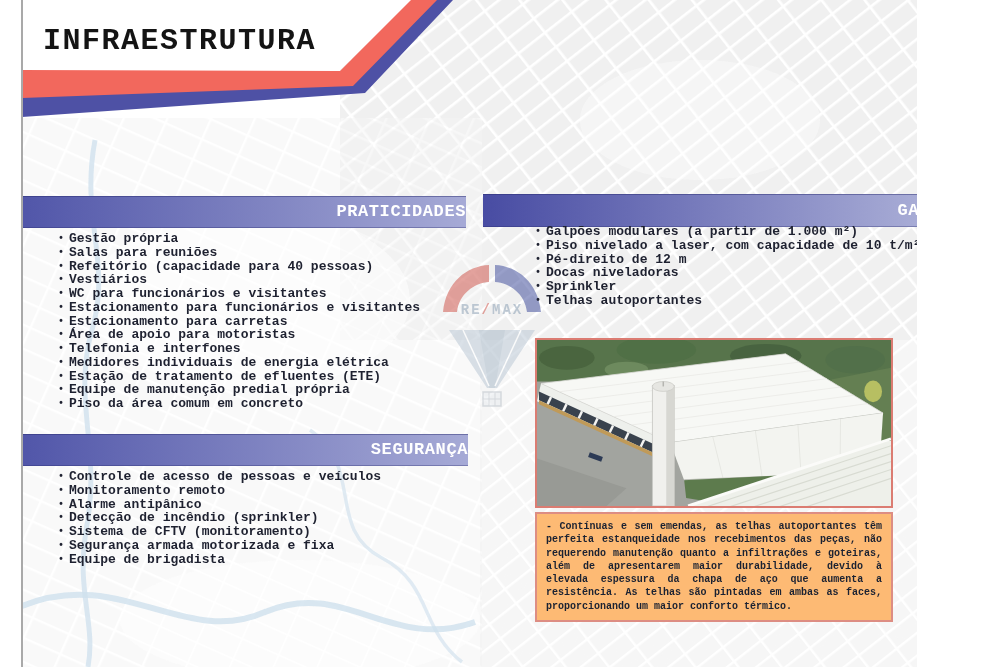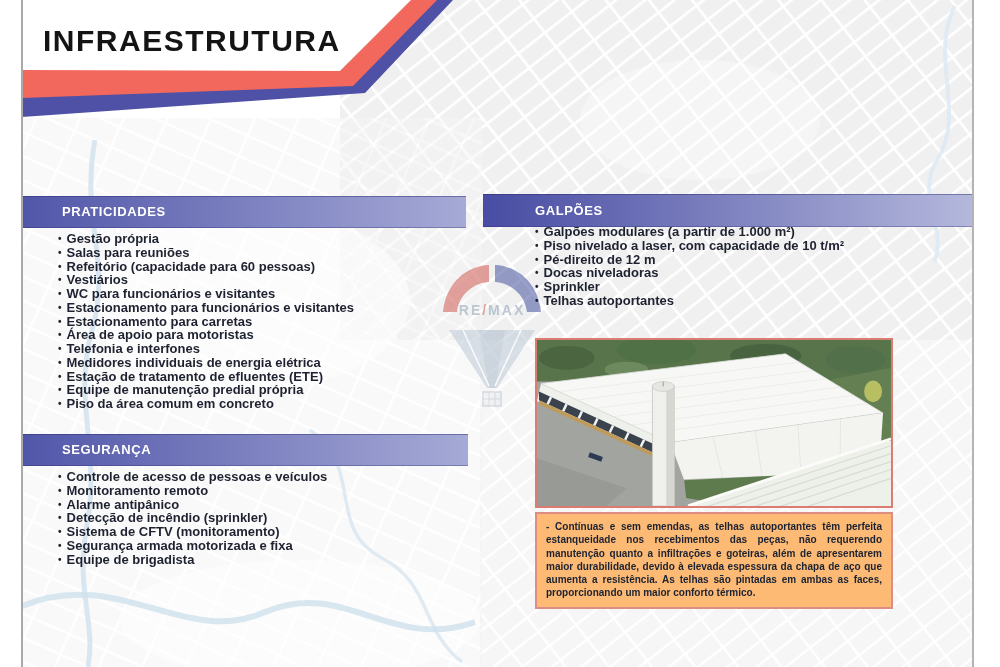--- a/index.html
+++ b/index.html
@@ -1,17 +1,17 @@
 <!DOCTYPE html>
 <html><head>
 <meta charset="utf-8">
 <style>
   html,body{margin:0;padding:0;background:#fff;}
-  .stage{position:relative;width:1000px;height:667px;overflow:hidden;background:#fff;
-         font-family:Liberation Sans, sans-serif;}
+  .stage{position:relative;width:888px;height:667px;overflow:hidden;background:#fff;
+         font-family:Liberation Mono, monospace;padding-left:29px;}
   .stage *{box-sizing:border-box;}
 
   .bg-svg{position:absolute;left:0;top:0;z-index:0;}
   .vline{position:absolute;top:0;width:2px;height:667px;background:#a9a9a9;z-index:6;}
   .vline.left{left:21px;}
   .vline.right{left:972px;background:#b4b4b4;}
 
   .ribbon-svg{position:absolute;left:0;top:0;z-index:2;}
 
   .page-title{position:absolute;left:43px;top:24px;z-index:3;
@@ -21,22 +21,22 @@
   .watermark{position:absolute;left:437px;top:262px;width:110px;height:150px;
     z-index:1;opacity:.55;}
   .wm-text{position:absolute;left:0;top:40px;width:100%;text-align:center;
     font-size:14px;font-weight:bold;letter-spacing:2px;color:#8ea2b6;}
   .wm-text .slash{color:#cf5a50;}
 
   .section-bar{position:absolute;height:32px;z-index:2;
     background:linear-gradient(to right,#5156a9,#a6aad6);
     border-top:1px solid rgba(40,43,110,.45);
     border-bottom:1px solid rgba(40,43,110,.35);
-    color:#fff;font-size:13px;font-weight:bold;letter-spacing:.6px;
-    line-height:30px;padding-left:40px;}
+    color:#fff;font-size:17px;font-weight:bold;letter-spacing:.6px;
+    line-height:30px;padding-left:40px;text-align:right;}
   .bar-prat{left:22px;top:196px;width:444px;}
   .bar-seg{left:22px;top:434px;width:446px;}
   .bar-gal{left:483px;top:194px;width:490px;height:33px;line-height:31px;
     padding-left:52px;background:linear-gradient(to right,#484ca3,#b4b8dc);}
 
   ul.blist{position:absolute;margin:0;padding:0;list-style:none;z-index:2;
     font-size:13px;font-weight:bold;color:#1e2130;line-height:12.75px;}
   ul.blist li{white-space:nowrap;}
   ul.blist li::before{content:"•";font-size:10px;margin-right:5px;position:relative;top:-1px;}
   .list-prat{left:58px;top:233px;width:405px;}
@@ -111,21 +111,21 @@
     <div class="wm-text"><span>RE</span><span class="slash">/</span><span>MAX</span></div>
   </div>
 
   <div class="section-bar bar-prat">PRATICIDADES</div>
   <div class="section-bar bar-seg">SEGURANÇA</div>
   <div class="section-bar bar-gal">GALPÕES</div>
 
   <ul class="blist list-prat">
       <li><span>Gestão própria</span></li>
       <li><span>Salas para reuniões</span></li>
-      <li><span>Refeitório (capacidade para 60 pessoas)</span></li>
+      <li><span>Refeitório (capacidade para 40 pessoas)</span></li>
       <li><span>Vestiários</span></li>
       <li><span>WC para funcionários e visitantes</span></li>
       <li><span>Estacionamento para funcionários e visitantes</span></li>
       <li><span>Estacionamento para carretas</span></li>
       <li><span>Área de apoio para motoristas</span></li>
       <li><span>Telefonia e interfones</span></li>
       <li><span>Medidores individuais de energia elétrica</span></li>
       <li><span>Estação de tratamento de efluentes (ETE)</span></li>
       <li><span>Equipe de manutenção predial própria</span></li>
       <li><span>Piso da área comum em concreto</span></li>

